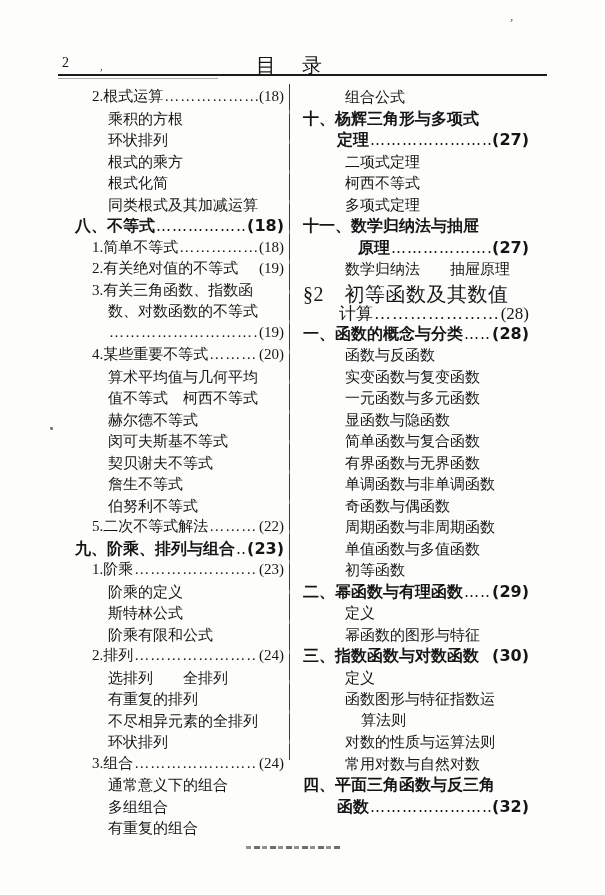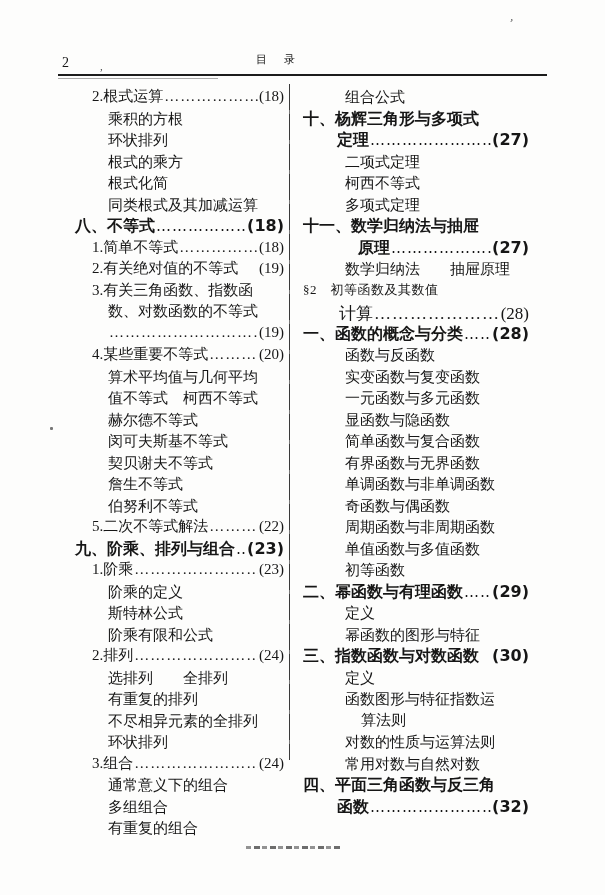--- a/index.html
+++ b/index.html
@@ -2,21 +2,21 @@
 <html><head>
 <meta charset="utf-8">
 <style>
   html,body{margin:0;padding:0;}
   body{width:605px;height:895px;background:#ffffff;overflow:hidden;
        font-family:"Liberation Serif", serif;color:#161616;}
   .page{position:relative;width:605px;height:895px;background:#fdfdfc;}
 
   
   .pgnum{position:absolute;left:62px;top:55px;font-size:14px;}
-  .title{position:absolute;left:256px;top:52px;font-size:11px;letter-spacing:3px;white-space:pre;}
+  .title{position:absolute;left:256px;top:52px;font-size:20px;letter-spacing:3px;white-space:pre;}
   .rule{position:absolute;left:58px;top:74px;width:489px;height:2px;background:#1c1c1c;}
   .rule-frag{position:absolute;left:58px;top:78px;width:160px;height:1px;background:#555;opacity:.5;}
 
   
   .col{position:absolute;top:87px;}
   .col-left{left:75px;width:209px;}
   .col-right{left:303px;width:226px;}
   .divider{position:absolute;left:289px;top:84px;width:1px;height:676px;
            background:repeating-linear-gradient(to bottom,#3a3a3a 0 26px,#777 26px 30px);}
 
@@ -27,21 +27,21 @@
   .line .p{white-space:pre;}
 
   .num{padding-left:17px;}
   .numc{padding-left:33px;}
   .sub{padding-left:33px;align-items:center;}
   .sub2{padding-left:49px;}
   .h,.h2,.h2b{font-family:"DejaVu Sans",sans-serif;font-weight:700;font-size:16px;}
   .h .d,.h2 .d,.h2b .d{font-weight:400;font-size:15px;}
   .h2{padding-left:34px;}
   .h2b{padding-left:55px;}
-  .sec{font-size:13px;letter-spacing:.5px;}
+  .sec{font-size:20px;letter-spacing:.5px;}
   .sec2{padding-left:36px;font-size:17px;}
   .col-right .sub{padding-left:42px;}
   .col-right .sub2{padding-left:58px;}
 
   
   .artifact-tick{position:absolute;left:509px;top:16px;font-size:12px;color:#555;transform:rotate(12deg);}
   .artifact-comma{position:absolute;left:100px;top:60px;font-size:11px;color:#444;}
   .artifact-smudge{position:absolute;left:246px;top:846px;width:96px;height:3px;opacity:.75;
       background:repeating-linear-gradient(to right,#6f6f6f 0 5px,transparent 5px 8px,#3d3d3d 8px 14px,transparent 14px 16px);}
   .artifact-speck{position:absolute;left:50px;top:427px;width:3px;height:3px;background:#777;border-radius:1px;}

